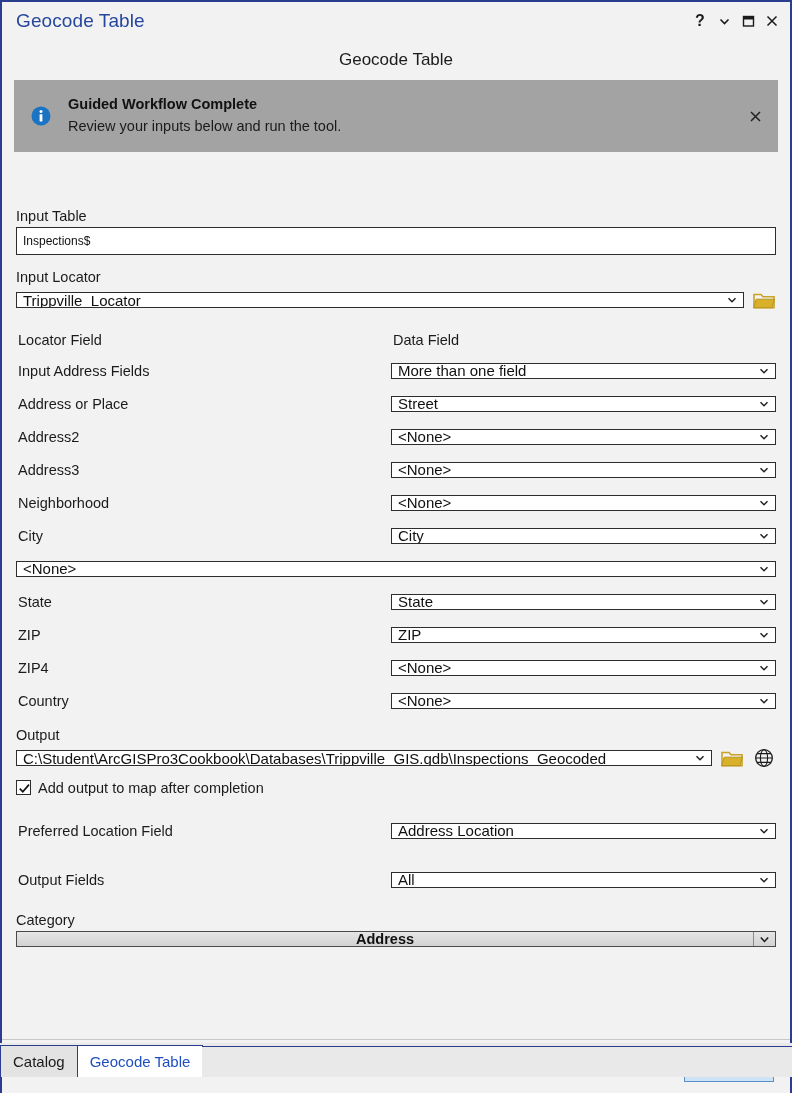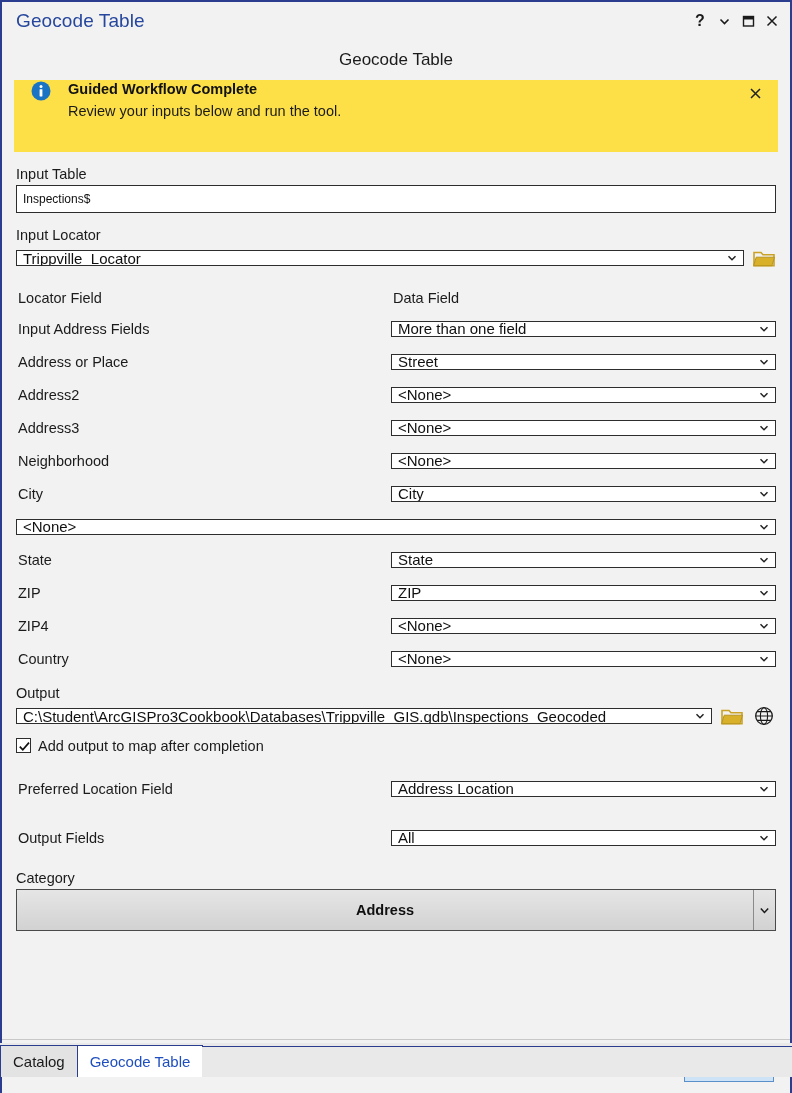--- a/index.html
+++ b/index.html
@@ -54,22 +54,23 @@
     display: flex; align-items: center; justify-content: center;
     font-size: 17px;
     color: #1b1b1b;
     background: #f2f2f2;
   }
 
   
   .banner {
     flex: 0 0 72px;
     margin: 0 12px;
-    background: #fde047;
-    display: flex;
+    background: #a3a3a3;
+    display: flex;
+    align-items: center;
     padding: 0 10px 0 16px;
     position: relative;
   }
   .banner-icon {
     flex: 0 0 22px;
     width: 22px; height: 22px;
     margin-right: 16px;
   }
   .banner-text { flex: 1 1 auto; line-height: 1.35; }
   .banner-title {
@@ -84,20 +85,21 @@
     font-size: 16px; color: #222;
     cursor: default;
   }
 
   
   .body {
     flex: 1 1 auto;
     padding: 14px 14px 0 14px;
     overflow: hidden;
     position: relative;
+    margin-top: 42px;
   }
 
   .label {
     font-size: 14.5px;
     color: #1b1b1b;
     margin-bottom: 3px;
     display: block;
   }
 
   
@@ -185,21 +187,21 @@
     position: relative;
     flex: 0 0 15px;
     cursor: default;
   }
   .checkbox svg { position: absolute; left: 1px; top: 1px; }
   .check-label { font-size: 14.5px; color: #1b1b1b; }
 
   
   .catbtn {
     display: flex;
-    height: 42px;
+    height: 16px;
     border: 1px solid #4a4a4a;
     background: linear-gradient(#e6e6e6, #d2d2d2);
     cursor: default;
   }
   .catbtn .cat-main {
     flex: 1 1 auto;
     display: flex; align-items: center; justify-content: center;
     font-size: 14.5px; color: #101010; font-weight: bold;
   }
   .catbtn .cat-arrow {

